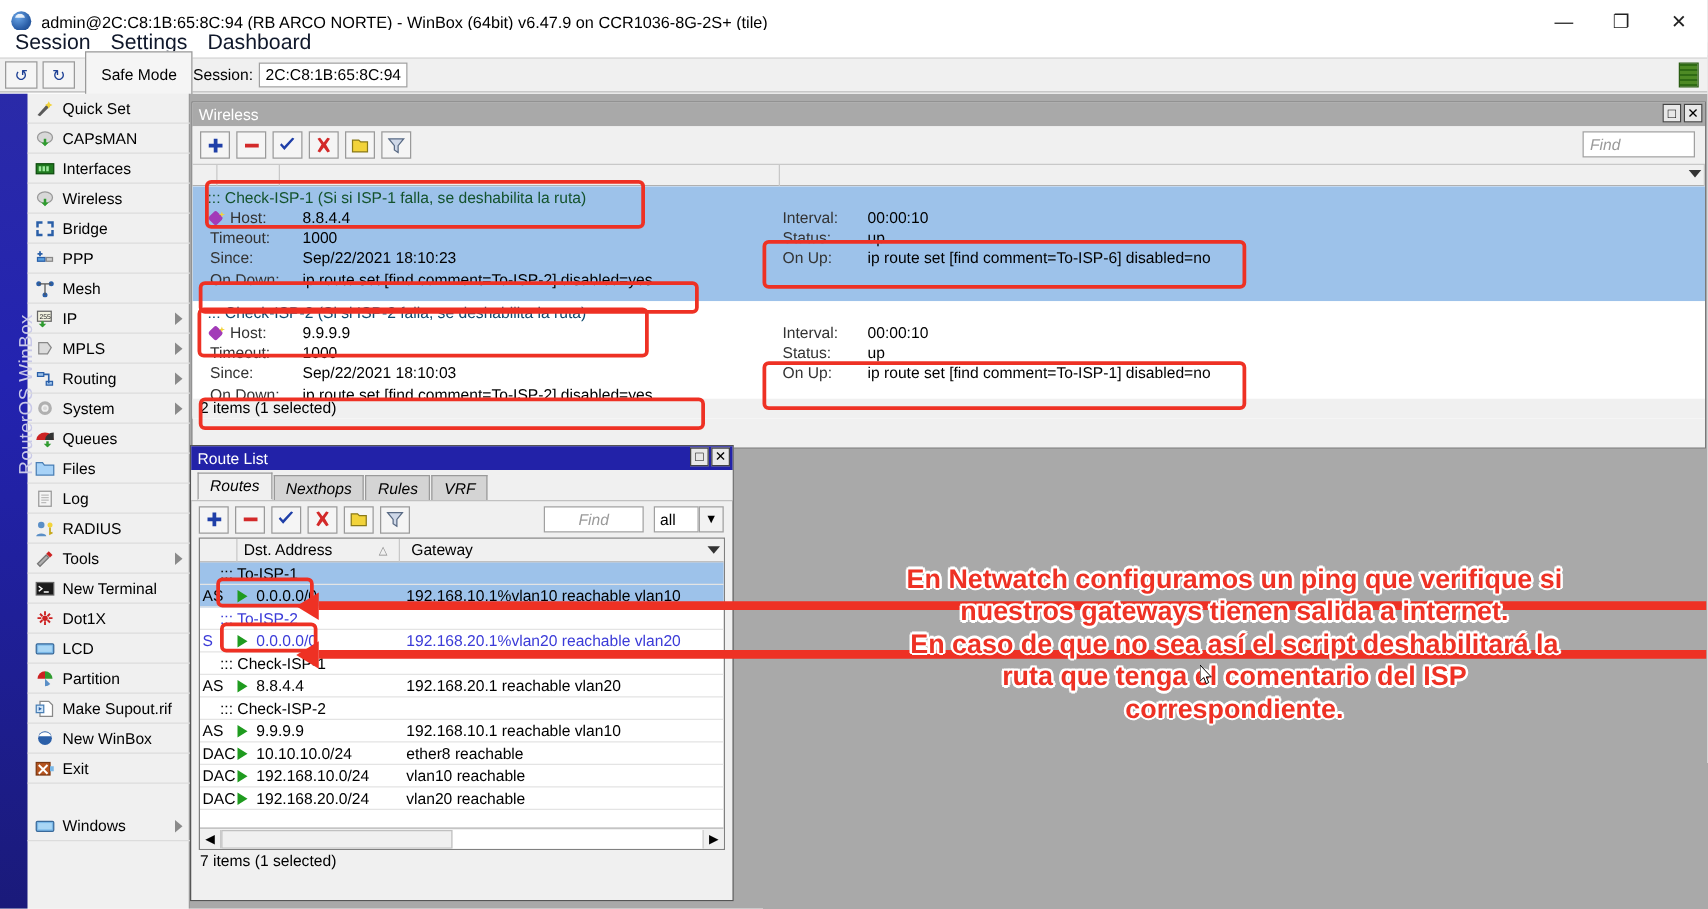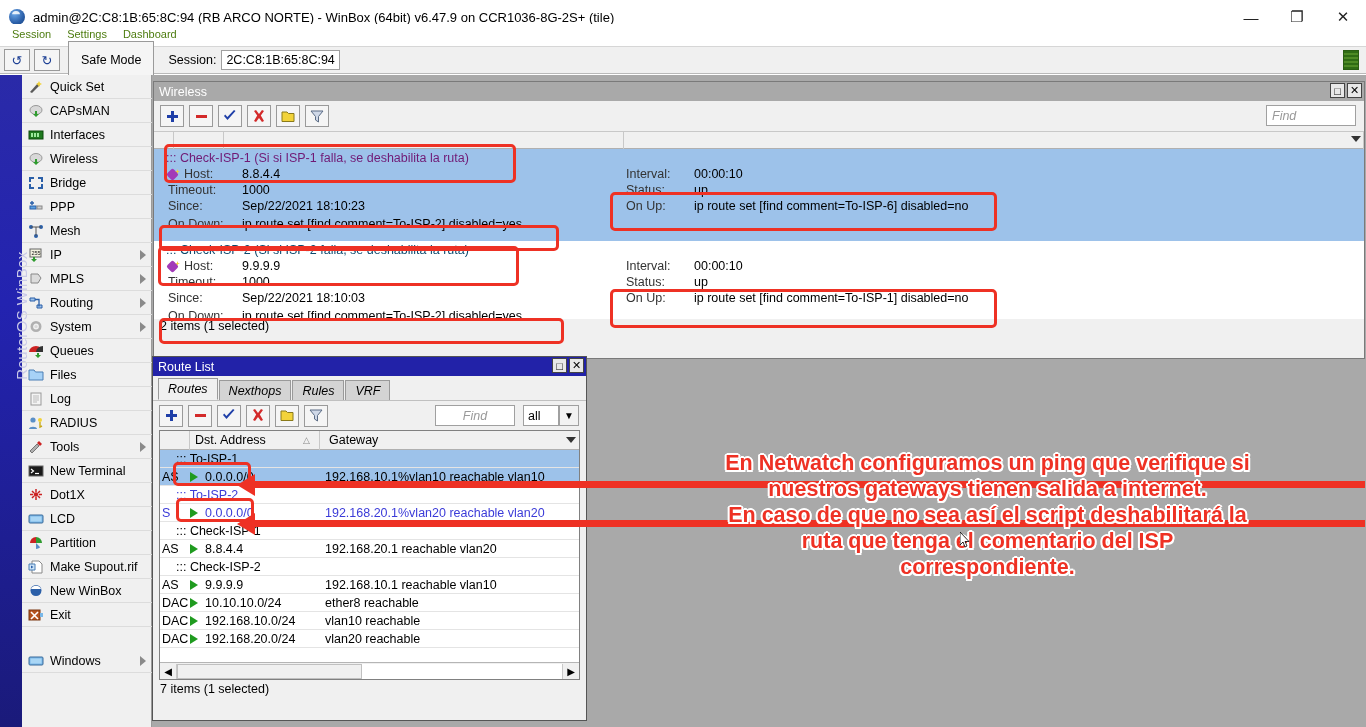--- a/index.html
+++ b/index.html
@@ -31,36 +31,36 @@
   }
   .titlebar .tb-text { font-size:13px; color:#000; white-space:nowrap; }
   .win-btns { position:absolute; right:0; top:0; height:34px; display:flex; }
   .win-btn { width:46px; height:34px; display:flex; align-items:center; justify-content:center; font-size:15px; color:#222; }
 
   
   .menubar {
     position:absolute; left:0; top:24px; width:1366px; height:20px;
     background:#ffffff; display:flex; align-items:center; padding-left:4px;
   }
-  .menubar .mi { font-size:11px; padding:2px 8px; color:#4d7c0f; }
+  .menubar .mi { font-size:17px; padding:2px 8px; color:#0f172a; }
 
   
   .toolbar {
     position:absolute; left:0; top:46px; width:1366px; height:28px;
     background:#f0f0f0; border-top:1px solid #d6d6d6; border-bottom:1px solid #b9b9b9;
     display:flex; align-items:center; padding-left:4px;
   }
   .tb-sq {
     width:26px; height:22px; border:1px solid #9a9a9a; background:#f5f5f5;
     display:flex; align-items:center; justify-content:center; margin-right:4px;
     font-size:13px; color:#1c3f94;
   }
   .tb-safemode {
     height:38px; border:1px solid #9a9a9a; background:#f5f5f5; padding:0 12px;
-    display:flex; align-items:center; font-size:12.5px; margin-left:4px; margin-right:14px;
+    display:flex; align-items:center; font-size:12.5px; margin-left:4px; 
   }
   .tb-sessionlabel { font-size:12.5px; margin-right:5px; }
   .tb-sessionval {
     height:20px; border:1px solid #a0a0a0; background:#ffffff; padding:0 4px;
     display:flex; align-items:center; font-size:12.5px;
   }
   .tb-greenbox {
     position:absolute; right:7px; top:3px; width:16px; height:20px;
     background: repeating-linear-gradient(to bottom, #2f6b14 0px, #2f6b14 2px, #4e8a25 2px, #4e8a25 4px);
     border:1px solid #2a5d12;
@@ -554,21 +554,21 @@
       <div class="ch" style="width:20px"></div>
       <div class="ch" style="width:50px"></div>
       <div class="ch" style="width:400px"></div>
       <div class="ch" style="width:740px"></div>
       <div class="drop"></div>
     </div>
 
     <div class="nw-body">
 
       <div class="nw-row nw-sel" style="top:0; height:92px;">
-        <div class="nw-lab" style="left:12px; top:2px; color:#701a75;">::: Check-ISP-1 (Si si ISP-1 falla, se deshabilita la ruta)</div>
+        <div class="nw-lab" style="left:12px; top:2px; color:#14532d;">::: Check-ISP-1 (Si si ISP-1 falla, se deshabilita la ruta)</div>
         <span class="host-ic" style="position:absolute; left:14px; top:20px;"></span>
         <div class="nw-lab" style="left:30px; top:18px;">Host:</div>
         <div class="nw-val" style="left:88px; top:18px;">8.8.4.4</div>
         <div class="nw-lab" style="left:14px; top:34px;">Timeout:</div>
         <div class="nw-val" style="left:88px; top:34px;">1000</div>
         <div class="nw-lab" style="left:14px; top:50px;">Since:</div>
         <div class="nw-val" style="left:88px; top:50px;">Sep/22/2021 18:10:23</div>
         <div class="nw-lab" style="left:14px; top:68px;">On Down:</div>
         <div class="nw-val" style="left:88px; top:68px;">ip route set [find comment=To-ISP-2] disabled=yes</div>
 

